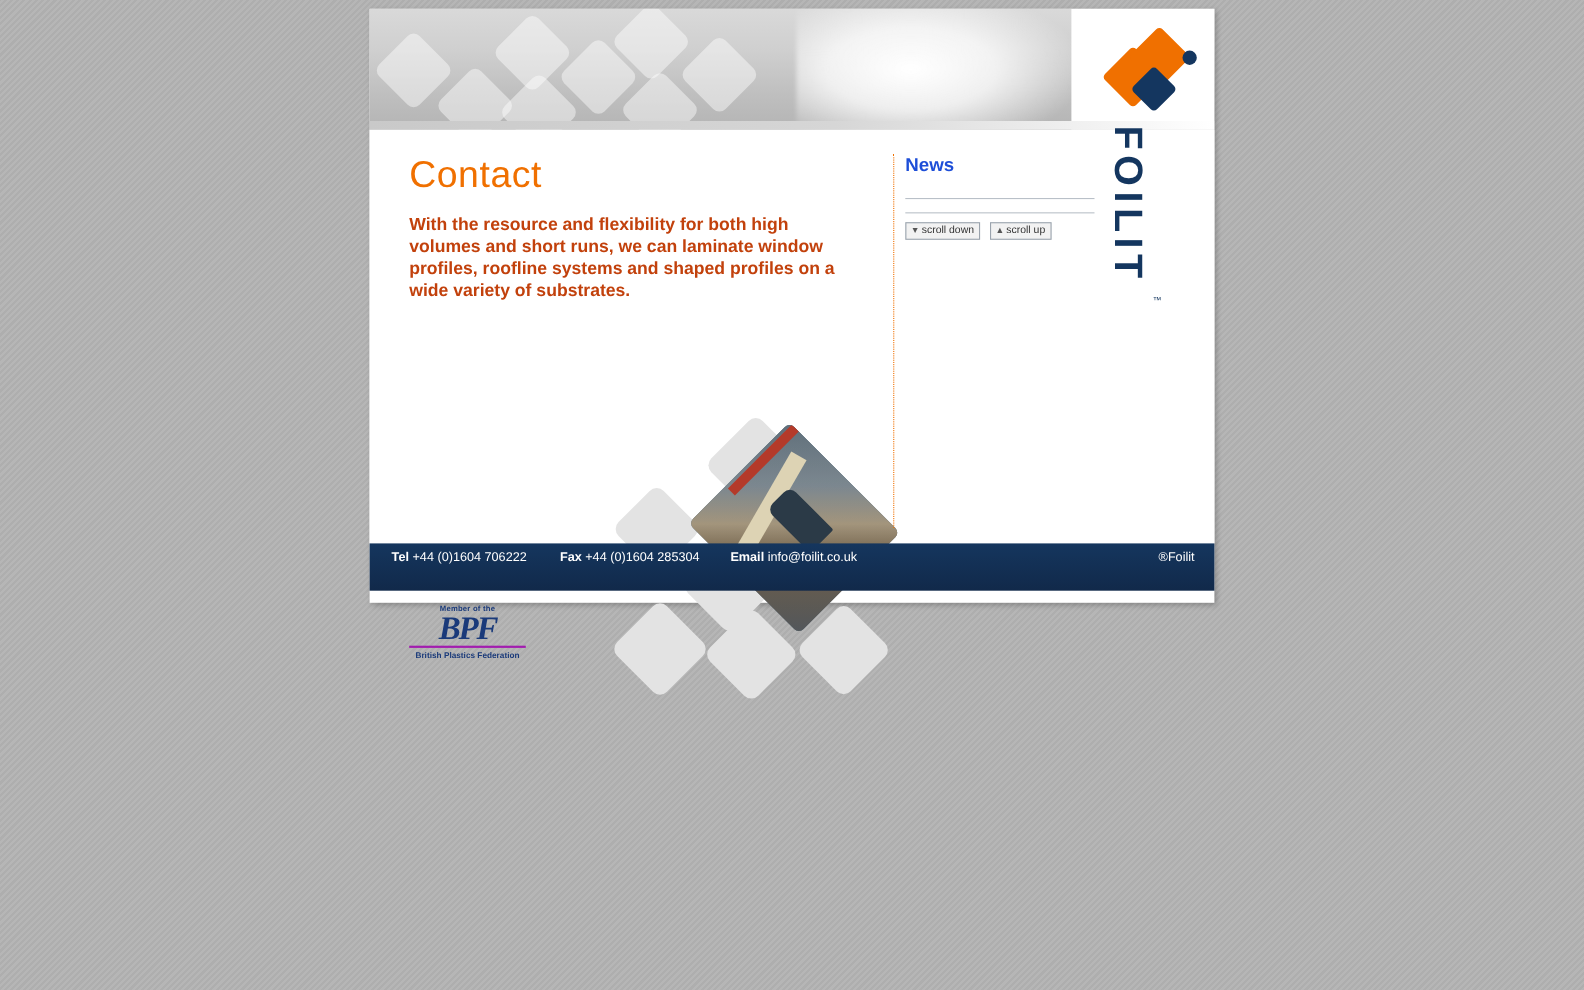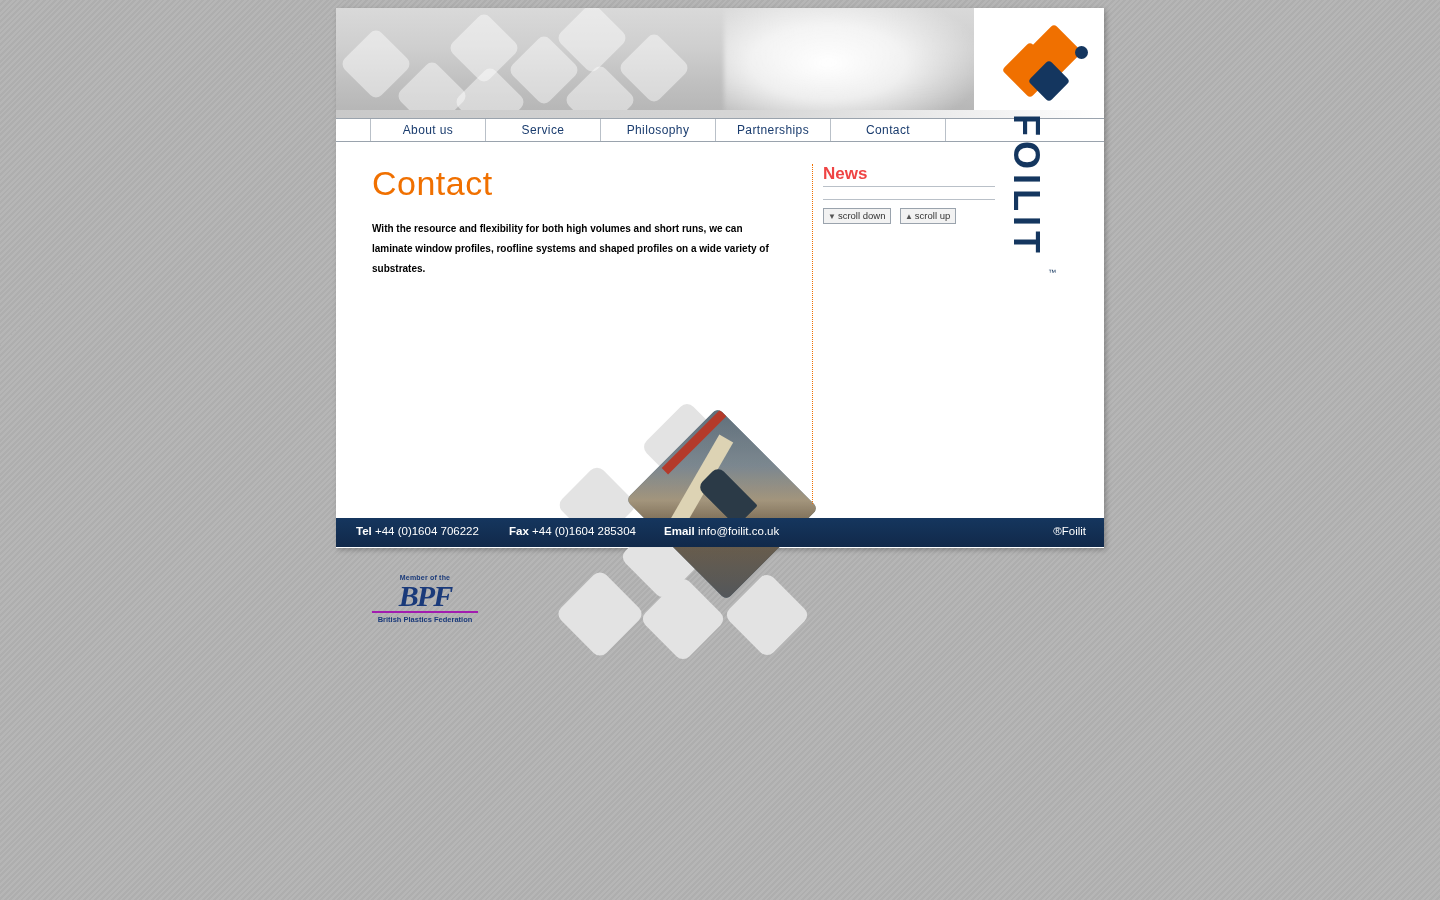--- a/index.html
+++ b/index.html
@@ -138,23 +138,23 @@
     width: 440px;
   }
   .welcome {
     font-size: 34px;
     color: #f07000;
     font-weight: normal;
     margin: 0 0 16px 0;
     letter-spacing: 0.5px;
   }
   .lead {
-    font-size: 10px;
+    font-size: 16px;
     line-height: 20px;
-    color: #000000;
+    color: #c2410c;
     font-weight: bold;
     margin: 0 0 20px 0;
     width: 412px;
   }
   .body-text {
     font-size: 12px;
     line-height: 18px;
     color: #333333;
     margin: 0;
     width: 270px;
@@ -236,23 +236,23 @@
     position: absolute;
     left: 476px;
     top: 22px;
     width: 172px;
     border-left: 1px dotted #f07000;
     padding-left: 10px;
     height: 340px;
   }
   .news-title {
     font-size: 17px;
-    color: #ef4444;
+    color: #1d4ed8;
     font-weight: bold;
-    margin: 0 0 2px 0;
+    margin: 0 0 20px 0;
   }
   .news-rule {
     border-bottom: 1px solid #b9c0c8;
     width: 172px;
     margin-bottom: 12px;
   }
   .news-body {
     font-family: "Liberation Mono", monospace;
     font-size: 11.5px;
     line-height: 16px;
@@ -279,21 +279,21 @@
     margin-right: 4px;
     cursor: pointer;
     font-family: "Liberation Sans", sans-serif;
   }
   .scrollbtn .arr { color: #555; font-size: 8px; margin-right: 2px; }
 
   
   .footer {
     position: relative;
     width: 768px;
-    height: 29px;
+    height: 43px;
     background: linear-gradient(180deg,#15365e 0%, #11294a 100%);
     color: #ffffff;
     font-size: 11.5px;
   }
   .footer span.lbl { font-weight: bold; }
   .f-tel  { position: absolute; left: 20px;  top: 7px; }
   .f-fax  { position: absolute; left: 173px; top: 7px; }
   .f-mail { position: absolute; left: 328px; top: 7px; }
   .f-copy { position: absolute; right: 18px; top: 7px; }
 
@@ -352,29 +352,20 @@
     <div class="bdia" style="left:128px; top:68px;"></div>
     <div class="bdia" style="left:182px; top:36px;"></div>
     <div class="bdia" style="left:230px; top:4px;"></div>
     <div class="bdia" style="left:238px; top:66px;"></div>
     <div class="bdia" style="left:292px; top:34px;"></div>
     <div class="banner-blur"></div>
     <div class="banner-white"></div>
     <div class="banner-fadebar"></div>
   </div>
 
-  <div class="nav">
-    <div class="nav-spacer"></div>
-    <div class="nav-item">About us</div>
-    <div class="nav-item">Service</div>
-    <div class="nav-item">Philosophy</div>
-    <div class="nav-item">Partnerships</div>
-    <div class="nav-item">Contact</div>
-    <div class="nav-tail"></div>
-  </div>
 
 
   <div class="content">
 
     <div class="cdia" style="left:318px; top:272px; width:66px;  height:66px;"></div>
     <div class="cdia" style="left:232px; top:334px; width:58px;  height:58px;"></div>
     <div class="cdia" style="left:296px; top:384px; width:62px;  height:62px;"></div>
     <div class="cdia" style="left:232px; top:440px; width:64px;  height:64px;"></div>
     <div class="cdia" style="left:316px; top:446px; width:62px;  height:62px;"></div>
     <div class="cdia" style="left:400px; top:442px; width:62px;  height:62px;"></div>

